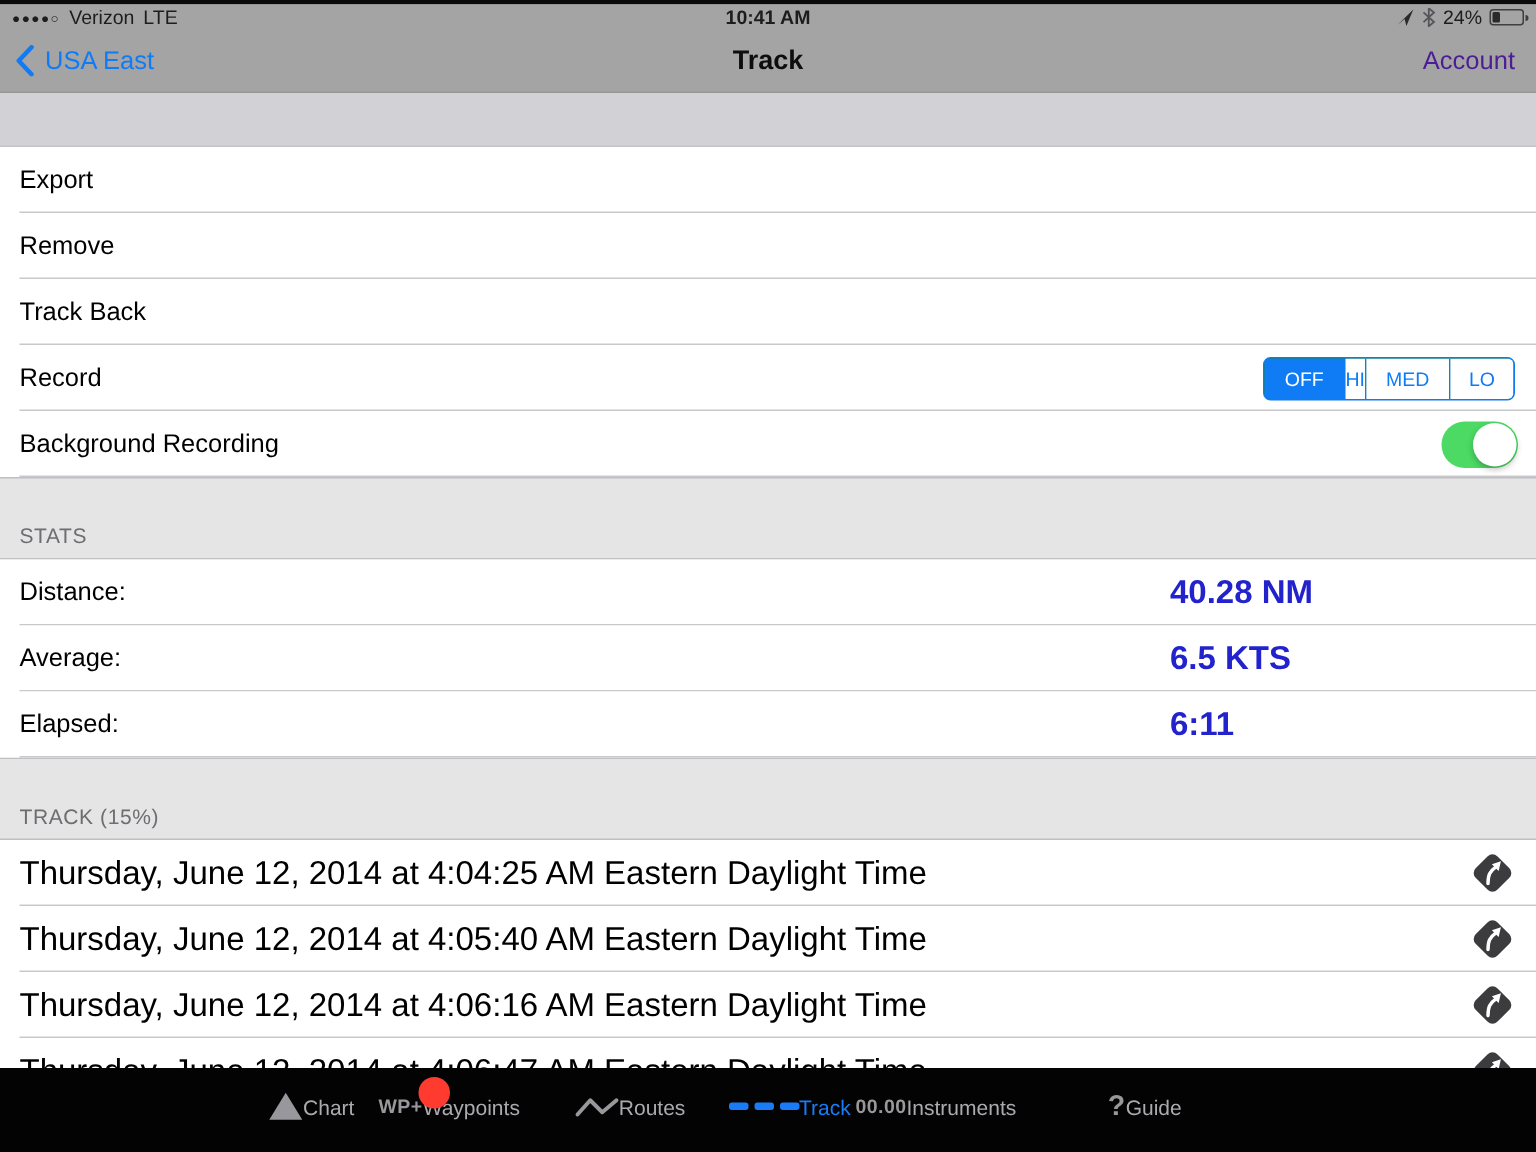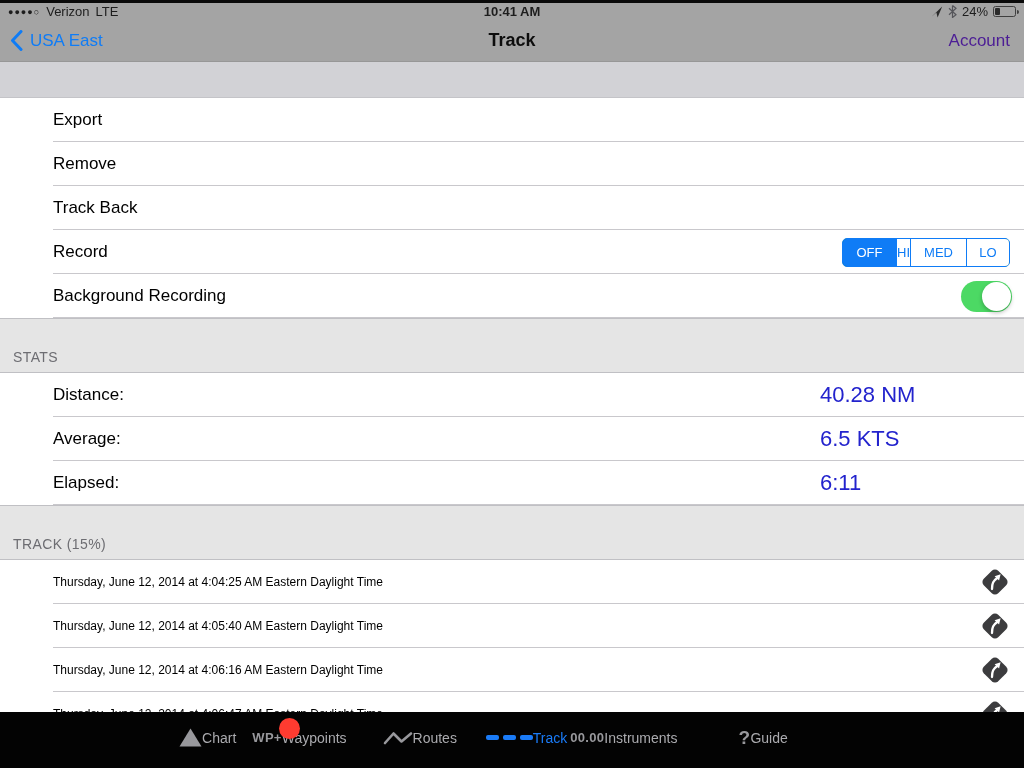--- a/index.html
+++ b/index.html
@@ -30,21 +30,21 @@
   }
   .nav-title { position:absolute; left:0; right:0; text-align:center;
     font-size:18px; font-weight:bold; color:#0d0d0d; }
   .nav-back { display:flex; align-items:flex-end; gap:7px; color:#0f7cf6;
     font-size:17px; cursor:pointer; z-index:1; }
   .nav-account { margin-left:auto; color:#4c1d95; font-size:17px; cursor:pointer; z-index:1; padding-right:4px; }
   
   .spacer { height:36px; background:#d2d2d6; border-bottom:1px solid #c4c4c8; }
   .row {
     height:44px; background:#fff; display:flex; align-items:center;
-    padding-left:13px; font-size:17px; position:relative;margin-left:40px;
+    padding-left:13px; font-size:17px; position:relative;
   }
   .row::after { content:""; position:absolute; left:13px; right:0; bottom:0; height:1px; background:#c9c8cc; }
   .section-hdr {
     height:55px; background:#e5e5e5; display:flex; align-items:flex-end;
     padding:0 0 7px 13px; font-size:14px; color:#6d6d72; letter-spacing:.4px;
     border-top:1px solid #c0c0c4; border-bottom:1px solid #c0c0c4;
   }
   
   .seg {
     position:absolute; right:14px; top:7.5px; height:29px; display:flex;
@@ -60,23 +60,23 @@
   
   .toggle {
     position:absolute; right:12px; top:6.5px; width:51px; height:31px;
     border-radius:15.5px; background:#4cd964; cursor:pointer;
   }
   .toggle .knob {
     position:absolute; top:1px; right:1px; width:29px; height:29px; border-radius:50%;
     background:#fff; box-shadow:0 2px 4px rgba(0,0,0,.25);
   }
   
-  .stat-value { position:absolute; left:780px; font-size:22px; color:#2323cd; }
-  
-  .track-row { font-size:12px; }
+  .stat-value { position:absolute; left:780px; font-size:22px; color:#2323cd;font-weight:bold; }
+  
+  .track-row { font-size:22px; }
   .turn-icon { position:absolute; right:14px; top:7px; width:30px; height:30px; }
   
   .tab-bar {
     position:absolute; left:0; right:0; bottom:0; height:56px; background:#030303;
   }
   .tab-strip { width:772px; margin:0 auto; height:100%; display:flex; }
   .tab {
     width:110.3px; height:100%; display:flex; flex-direction:row;
     align-items:center; justify-content:flex-end; padding-bottom:5px; cursor:pointer;
   }

